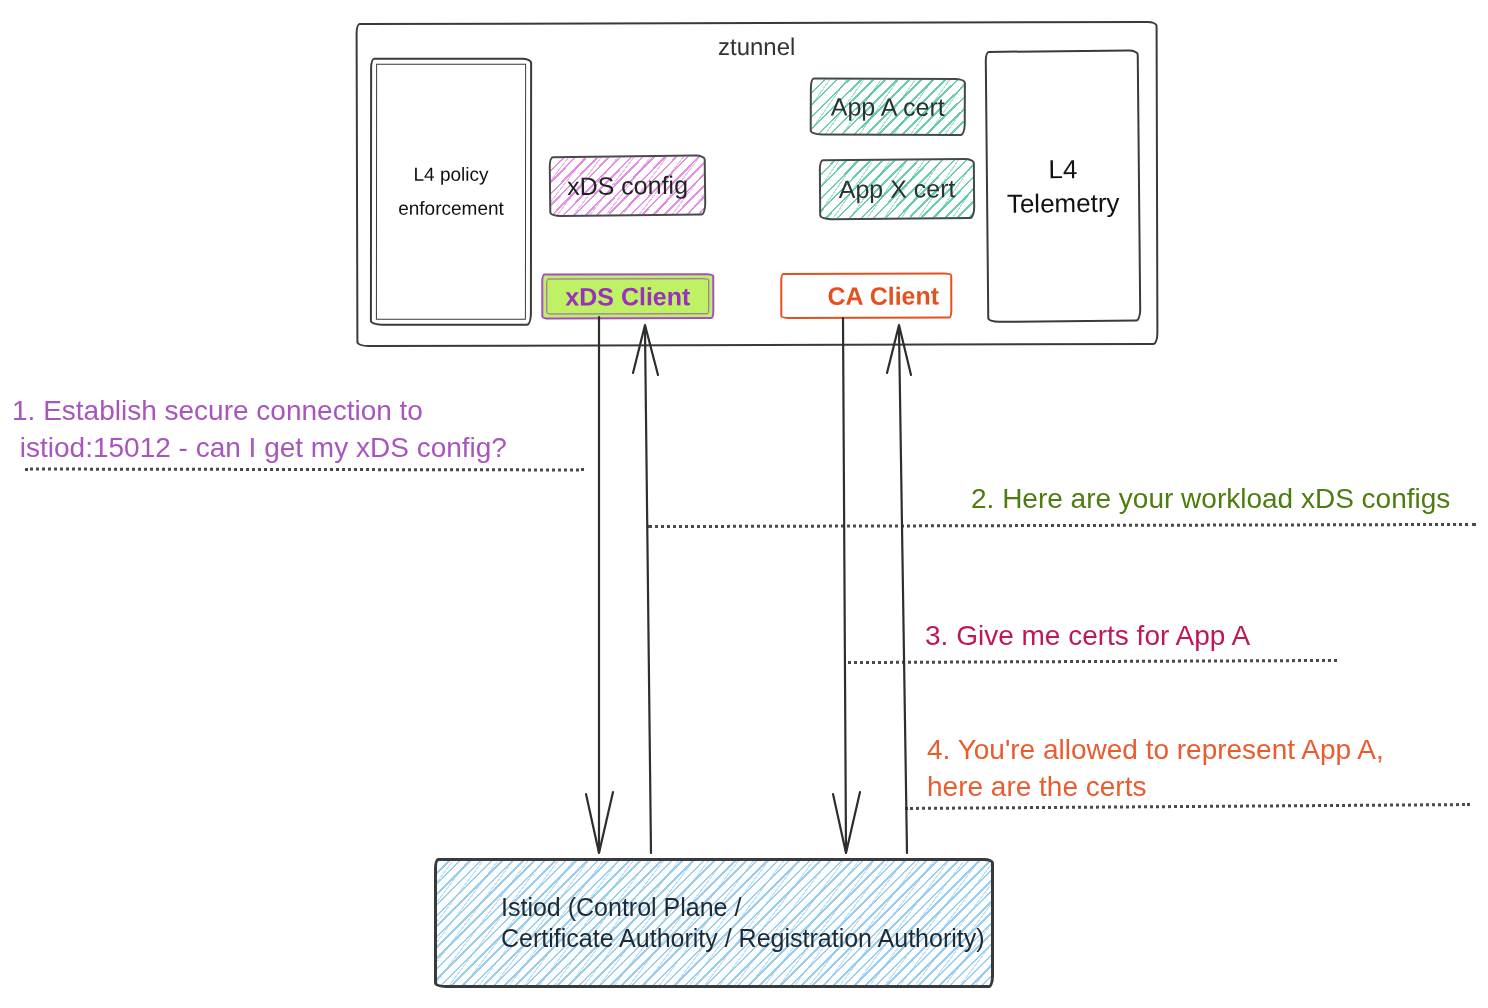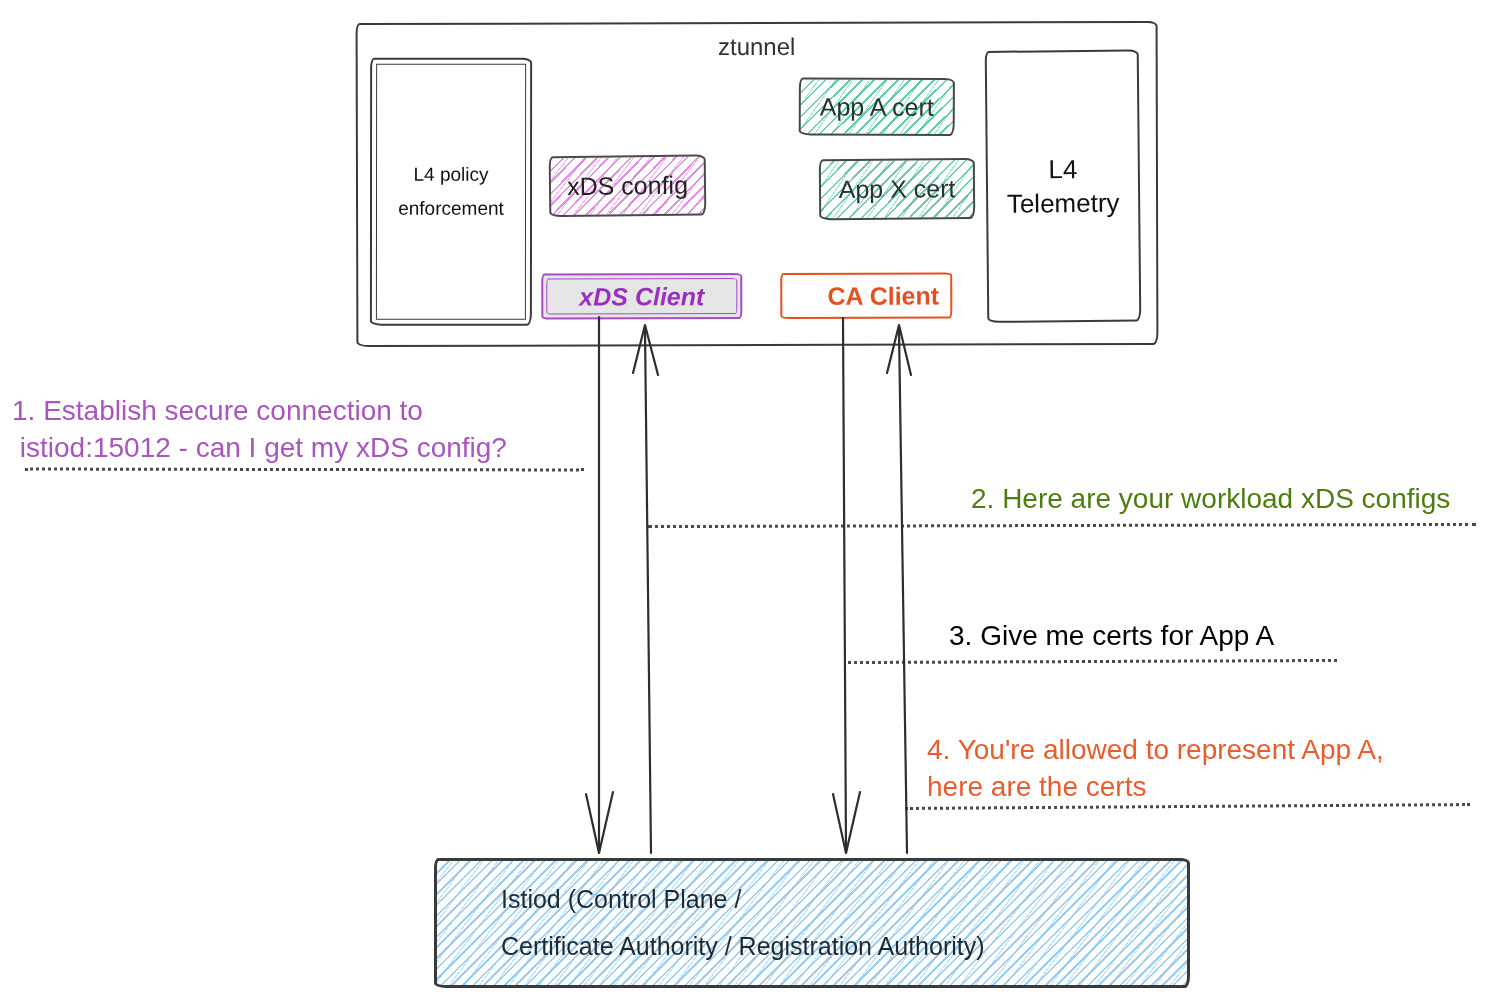--- a/index.html
+++ b/index.html
@@ -68,56 +68,55 @@
   .cert {
     width: 156px; height: 58px;
     border-color: #414a46;
     display: flex; align-items: center; justify-content: center;
     font-size: 25px; color: #273531;
     background:
       repeating-linear-gradient(135deg, rgba(47,184,144,0.70) 0 1.8px, transparent 1.8px 8.5px),
       repeating-linear-gradient(125deg, rgba(47,184,144,0.40) 0 1.2px, transparent 1.2px 14px),
       #fff;
   }
-  .appA { left: 441px; top: 54px; transform: rotate(0.35deg); }
+  .appA { left: 452px; top: 54px; transform: rotate(0.35deg); }
   .appX { left: 461px; top: 135px; height: 61px; transform: rotate(-0.3deg); }
 
   .xdsclient {
-    left: 183px; top: 249px; width: 201px; height: 46px;
+    left: 183px; top: 249px; width: 173px; height: 46px;
     border: 2px solid #a64cc8;
     border-radius: 3px 8px 3px 8px / 8px 3px 8px 3px;
     display: flex; align-items: center; justify-content: center;
     font-size: 25px; font-weight: bold; color: #9b2fbe;
-    background: #e5e5e5;
-    font-style: italic;
+    background: #bef264;
   }
   .xdsclient::after {
     content: ""; position: absolute; inset: 3px;
     border: 1.5px solid #a64cc8;
     border-radius: 2px 6px 2px 6px / 6px 2px 6px 2px;
     pointer-events: none;
   }
 
   .caclient {
     left: 422px; top: 249px; width: 172px; height: 46px;
     border: 2.5px solid #e4511e;
     border-radius: 3px 8px 3px 8px / 8px 3px 8px 3px;
     display: flex; align-items: center; justify-content: center;
     font-size: 25px; font-weight: bold; color: #e4511e;
     background: #fff;
     padding-left: 34px;
   }
 
   
   .istiod {
-    left: 434px; top: 858px; width: 756px; height: 130px;
+    left: 434px; top: 858px; width: 560px; height: 130px;
     border-width: 3px;
     display: flex; align-items: center;
     padding-left: 64px;
-    font-size: 25px; line-height: 47px; color: #1d2a33;
+    font-size: 25px; line-height: 31px; color: #1d2a33;
     white-space: pre-line;
     background:
       repeating-linear-gradient(135deg, rgba(140,197,235,0.85) 0 1.8px, transparent 1.8px 7.5px),
       repeating-linear-gradient(127deg, rgba(140,197,235,0.5) 0 1.2px, transparent 1.2px 12px),
       #fdfeff;
   }
 
   
   .msg {
     position: absolute;
@@ -171,21 +170,21 @@
   </div>
 
   <div class="sketch istiod">Istiod (Control Plane /
 Certificate Authority / Registration Authority)</div>
 
   <div class="msg" style="left: 12px; top: 392px; width: 600px; color: rgb(168, 85, 190);">1. Establish secure connection to
  istiod:15012 - can I get my xDS config?</div>
 
   <div class="msg" style="left: 958px; top: 480px; width: 560px; color: #4d7c0f; margin-left: 13px;">2. Here are your workload xDS configs</div>
 
-  <div class="msg" style="left: 925px; top: 617px; width: 480px; color: #000000; margin-left: 24px;">3. Give me certs for App A</div>
+  <div class="msg" style="left: 925px; top: 617px; width: 480px; color: #be185d;">3. Give me certs for App A</div>
 
   <div class="msg" style="left: 927px; top: 731px; width: 570px; color: rgb(232, 92, 46);">4. You're allowed to represent App A,
 here are the certs</div>
 
   <div class="dotline dot1"></div>
   <div class="dotline dot2"></div>
   <div class="dotline dot3"></div>
   <div class="dotline dot4"></div>
 
   <svg class="arrows" viewBox="0 0 1488 1008">

